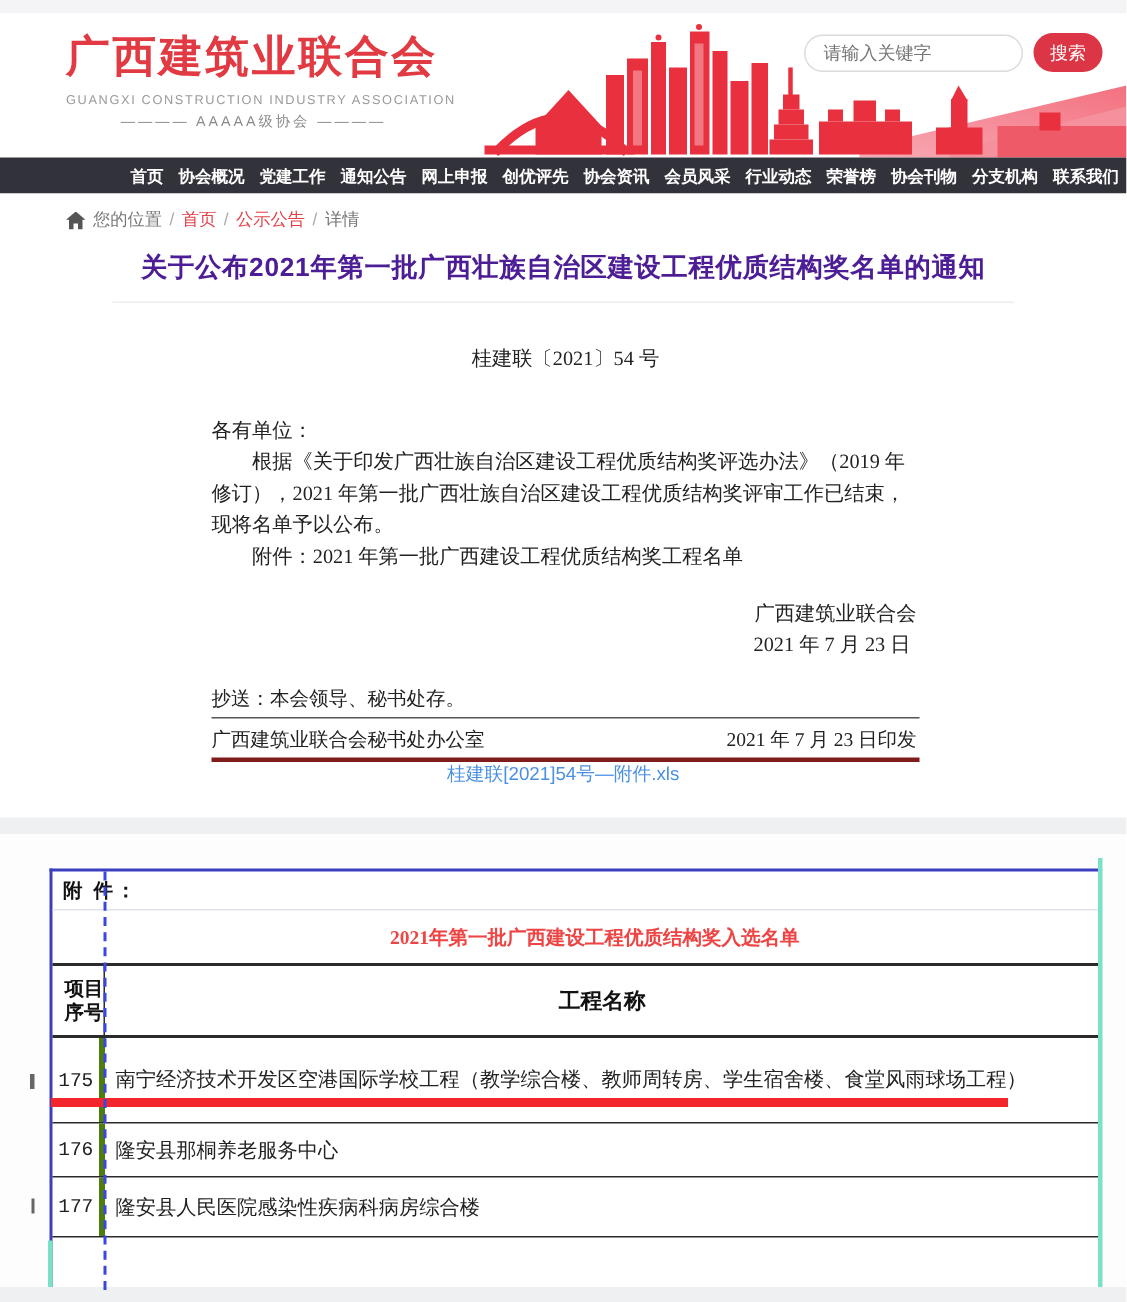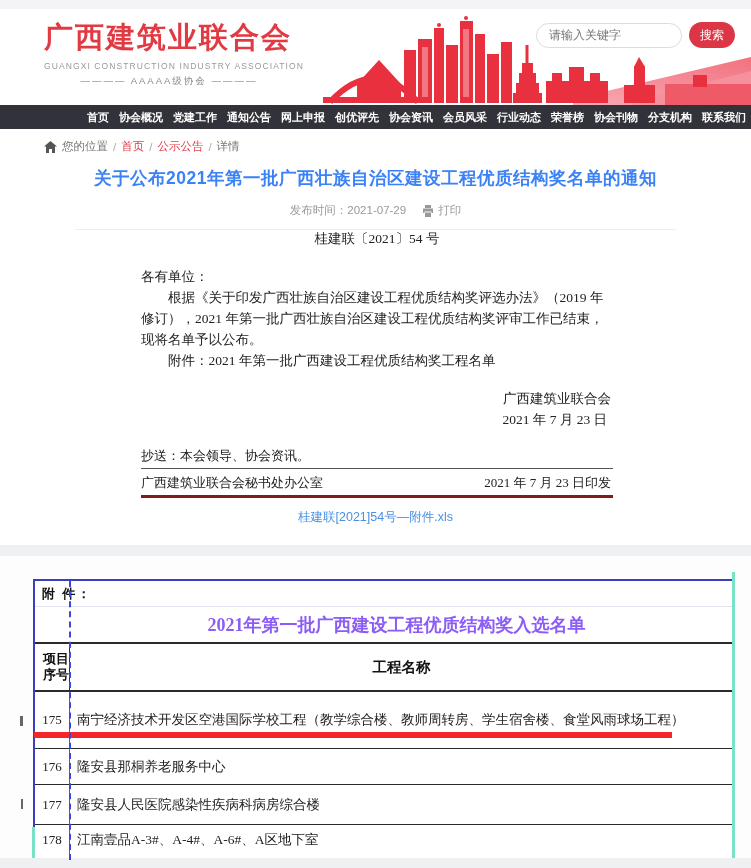--- a/index.html
+++ b/index.html
@@ -27,52 +27,52 @@
 
   
   .breadcrumb { position:absolute; top:129px; left:0; width:751px; height:36px; background:#fff; border-bottom:1px solid #efefef; display:flex; align-items:center; padding-left:44px; font-size:11.5px; color:#777; }
   .breadcrumb .home-ic { margin-right:5px; display:inline-flex; }
   .crumb-link { color:#e0424b; text-decoration:none; }
   .crumb-sep { margin:0 5px; color:#aaa; }
   .crumb-cur { color:#777; }
 
   
   .article { position:absolute; top:154px; left:0; width:751px; height:391px; background:#fff; }
-  .article-title { text-align:center; margin-top:12px; font-size:17.5px; font-weight:bold; color:#3b82f6; letter-spacing:.5px; }
+  .article-title { text-align:center; margin-top:12px; font-size:17.5px; font-weight:bold; color:#4c1d95; letter-spacing:.5px; }
   .article-meta { display:flex; justify-content:center; align-items:center; margin-top:13px; font-size:11.5px; color:#999; }
   .article-meta .print-ic { margin:0 4px 0 16px; display:inline-flex; }
   .article-divider { margin:11px 75px 0 75px; border-bottom:1px solid #ededed; }
 
   .doc { position:absolute; left:141px; top:74px; width:472px; font-family:"Liberation Serif","DejaVu Serif",serif; font-size:13.5px; color:#222; line-height:21px; }
-  .doc-number { text-align:center; margin-bottom:17px; }
+  .doc-number { text-align:center; margin-bottom:27px; }
   .doc-para { text-indent:2em; }
   .doc-signer { text-align:right; margin-top:17px; padding-right:2px; }
   .doc-sign-date { text-align:right; padding-right:6px; }
   .cc-block { margin-top:15px; font-size:13px; }
   .cc-line1 { border-bottom:1px solid #555; padding-bottom:2px; }
   .cc-line2 { display:flex; justify-content:space-between; border-bottom:3px solid #7f1d1d; padding:3px 2px 2px 0; }
   .attach-link-wrap { position:absolute; top:353px; left:0; width:751px; text-align:center; }
   .attach-link { color:#4a90e2; font-size:12.5px; text-decoration:none; }
 
   .gap-band { position:absolute; top:545px; left:0; width:751px; height:11px; background:#eef0f2; }
 
   
   .table-section { position:absolute; top:556px; left:0; width:751px; height:302px; background:#fdfdfd; }
   .sheet-box { position:absolute; left:33px; top:23px; width:700px; height:279px; border-top:2px solid #3a3fbf; border-left:2px solid #3a3fbf; background:#fff; font-family:"Liberation Serif","DejaVu Serif",serif; }
   .row-fujian { height:26px; border-bottom:1px solid #dfe4ef; display:flex; align-items:center; padding-left:7px; font-weight:bold; font-size:13px; letter-spacing:2px; color:#111; }
-  .row-title { height:37px; border-bottom:2px solid #2b2b2b; display:flex; align-items:center; justify-content:center; font-size:18px; font-weight:bold; color:#8b5cf6;padding-left:25px; }
+  .row-title { height:37px; border-bottom:2px solid #2b2b2b; display:flex; align-items:center; justify-content:center; font-size:13px; font-weight:bold; color:#ef4444;padding-left:25px; }
   .row-header { height:48px; border-bottom:2px solid #2b2b2b; display:flex; }
   .col-no-h { width:35px; border-right:1px solid #2b2b2b; display:flex; flex-direction:column; align-items:flex-end; justify-content:center; font-size:13px; font-weight:bold; line-height:16px; color:#111; }
   .col-name-h { flex:1; display:flex; align-items:center; justify-content:center; font-size:14.5px; font-weight:bold; color:#111; }
   .t-row { display:flex; border-bottom:1px solid #2b2b2b; position:relative; }
   .t-row:nth-of-type(1) { height:57px; }
   .t-row:nth-of-type(2) { height:36px; }
   .t-row:nth-of-type(3) { height:40px; }
   .t-row:nth-of-type(4) { height:30px; border-bottom:none; }
-  .cell-no { width:35px; border-right:1px solid #4d7c0f; display:flex; align-items:center; justify-content:center; font-size:13px; color:#222; }
+  .cell-no { width:35px; border-right:4px solid #4d7c0f; display:flex; align-items:center; justify-content:center; font-size:13px; color:#222;font-family:Liberation Mono, monospace; }
   .cell-name { flex:1; display:flex; align-items:center; padding-left:7px; font-size:13.5px; color:#222; }
   .t-row.highlighted::after { content:""; position:absolute; left:-1px; top:40px; width:638px; height:6px; background:#f2262b; }
   .page-break-line { position:absolute; left:34px; top:0; height:279px; width:0; border-left:2px dashed #3a46e0; pointer-events:none; z-index:5; }
   .sheet-right-border { position:absolute; left:732px; top:16px; width:3px; height:286px; background:#79e2c6; }
   .sheet-left-teal { position:absolute; left:32px; top:271px; width:3px; height:31px; background:#79e2c6; }
   .edge-frag-1 { position:absolute; left:20px; top:160px; width:3px; height:10px; background:#666; }
   .edge-frag-2 { position:absolute; left:21px; top:243px; width:2px; height:10px; background:#666; }
 
   .bottom-strip { position:absolute; top:858px; left:0; width:751px; height:10px; background:#eef0f2; }
 </style>
@@ -161,40 +161,31 @@
   <span class="crumb-sep">/</span>
   <a class="crumb-link" href="#">首页</a>
   <span class="crumb-sep">/</span>
   <a class="crumb-link" href="#">公示公告</a>
   <span class="crumb-sep">/</span>
   <span class="crumb-cur">详情</span>
 </div>
 
 <div class="article">
   <div class="article-title">关于公布2021年第一批广西壮族自治区建设工程优质结构奖名单的通知</div>
-  <div class="article-meta">
-    <span>发布时间：2021-07-29</span>
-    <span class="print-ic">
-      <svg width="12" height="12" viewBox="0 0 12 12">
-          <path d="M3 0 H9 V3 H3 Z M1 3.5 H11 V8 H9.5 V6.5 H2.5 V8 H1 Z M3 7.5 H9 V12 H3 Z" fill="#999"></path>
-        </svg>
-    </span>
-    <span>打印</span>
-  </div>
   <div class="article-divider"></div>
 
   <div class="doc">
     <div class="doc-number">桂建联〔2021〕54 号</div>
     <div>各有单位：</div>
     <div class="doc-para">根据《关于印发广西壮族自治区建设工程优质结构奖评选办法》（2019 年修订），2021 年第一批广西壮族自治区建设工程优质结构奖评审工作已结束，现将名单予以公布。</div>
     <div class="doc-para">附件：2021 年第一批广西建设工程优质结构奖工程名单</div>
     <div class="doc-signer">广西建筑业联合会</div>
     <div class="doc-sign-date">2021 年 7 月 23 日</div>
     <div class="cc-block">
-      <div class="cc-line1">抄送：本会领导、协会资讯。</div>
+      <div class="cc-line1">抄送：本会领导、秘书处存。</div>
       <div class="cc-line2">
         <span>广西建筑业联合会秘书处办公室</span>
         <span>2021 年 7 月 23 日印发</span>
       </div>
     </div>
   </div>
 
   <div class="attach-link-wrap">
     <a class="attach-link" href="#">桂建联[2021]54号—附件.xls</a>
   </div>
@@ -222,24 +213,20 @@
   <div class="t-row">
     <div class="cell-no">176</div>
     <div class="cell-name">隆安县那桐养老服务中心</div>
   </div>
 
   <div class="t-row">
     <div class="cell-no">177</div>
     <div class="cell-name">隆安县人民医院感染性疾病科病房综合楼</div>
   </div>
 
-  <div class="t-row">
-    <div class="cell-no">178</div>
-    <div class="cell-name">江南壹品A-3#、A-4#、A-6#、A区地下室</div>
-  </div>
 </div>
     <div class="page-break-line"></div>
   </div>
   <div class="sheet-right-border"></div>
   <div class="sheet-left-teal"></div>
   <div class="edge-frag-1"></div>
   <div class="edge-frag-2"></div>
 </div>
 
 <div class="bottom-strip">

